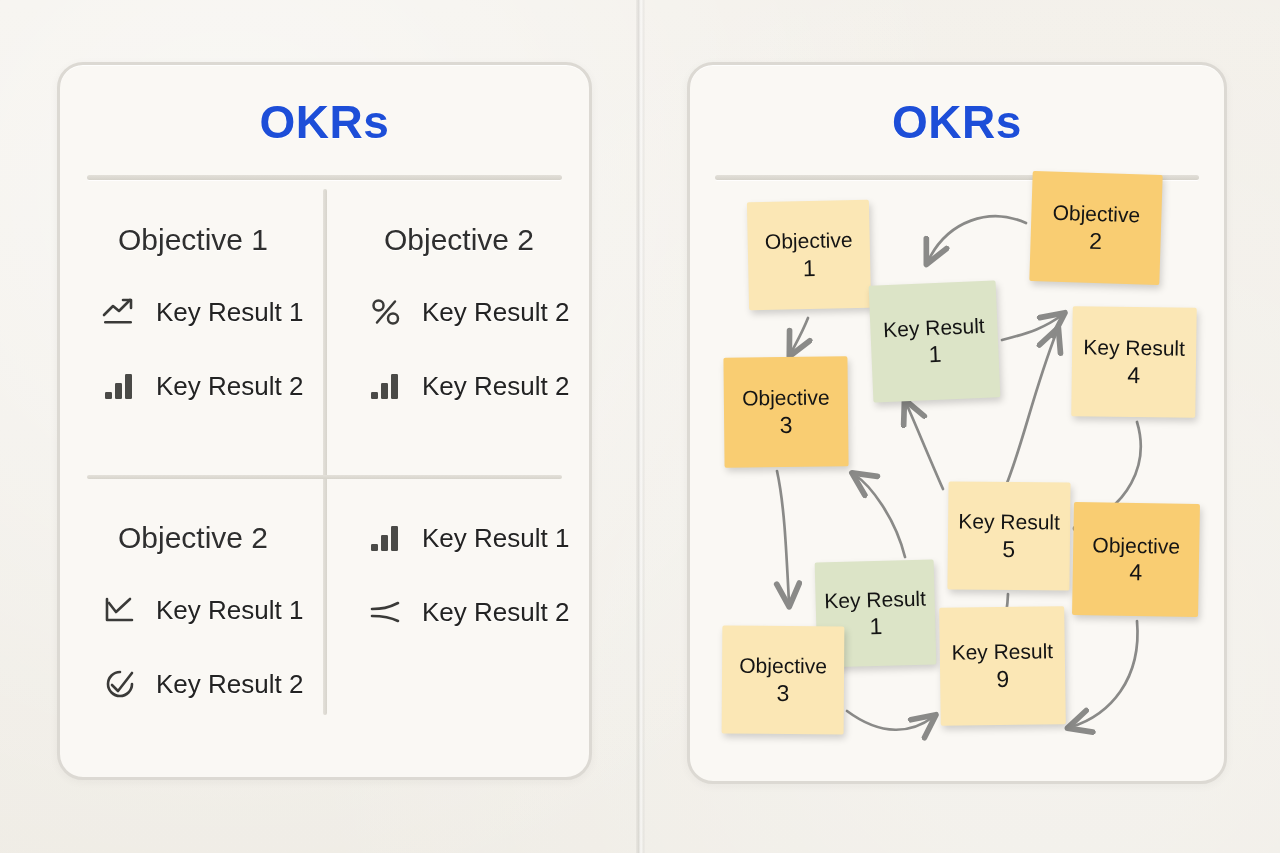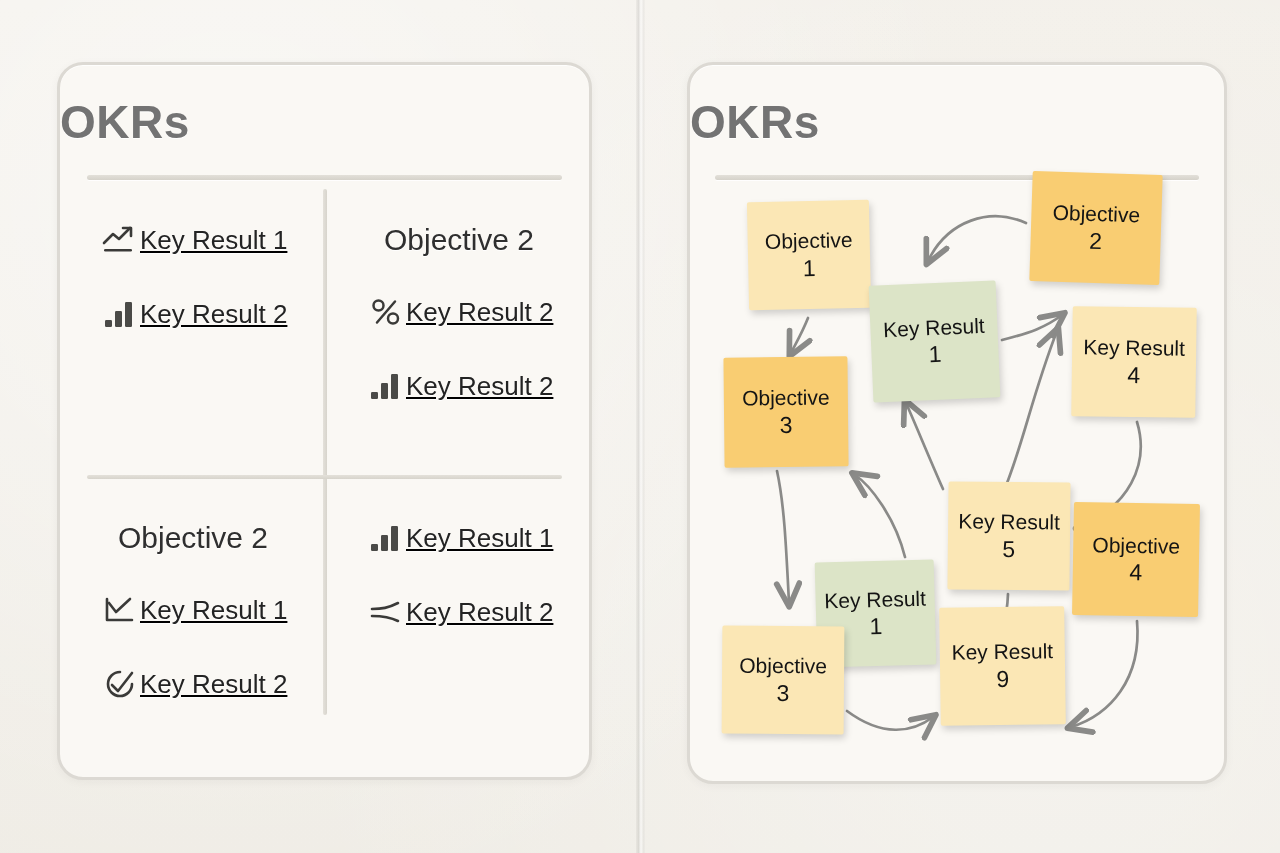--- a/index.html
+++ b/index.html
@@ -49,24 +49,25 @@
     box-shadow: 0 2px 10px rgba(0,0,0,0.045), inset 0 1px 0 rgba(255,255,255,0.8);
     box-sizing: border-box;
   }
   #panel-left  { left: 57px;  top: 62px; width: 535px; height: 718px; }
   #panel-right { left: 687px; top: 62px; width: 540px; height: 722px; }
 
   .panel-title {
     position: absolute;
     left: 0; right: 0;
     top: 30px;
+    text-align: center;
     font-size: 46px;
     font-weight: 700;
     letter-spacing: 0.5px;
-    color: #737373;
+    color: #1d4ed8;
     text-shadow: 0 1px 0 rgba(255,255,255,0.9);
   }
 
   .title-rule {
     position: absolute;
     height: 5px;
     border-radius: 3px;
     background: linear-gradient(180deg, #e3e0d9, #d5d2ca);
     box-shadow: 0 1px 0 rgba(255,255,255,0.85);
   }
@@ -114,23 +115,23 @@
     font-size: 30px;
     font-weight: 400;
     color: #2f2f2f;
     margin-bottom: 38px;
     text-shadow: 0 1px 0 rgba(255,255,255,0.85);
   }
 
   .kr-row {
     display: flex;
     align-items: center;
+    gap: 16px;
     padding-left: 38px;
     margin-bottom: 40px;
-    text-decoration: underline;
   }
   .kr-icon {
     width: 40px;
     height: 34px;
     flex: 0 0 40px;
     display: flex;
     align-items: center;
     justify-content: center;
   }
   .kr-icon svg { display: block; }
@@ -180,20 +181,21 @@
 
 <div class="panel" id="panel-left">
   <div class="panel-title">OKRs</div>
   <div class="title-rule" id="left-title-rule"></div>
 
   <div id="quad-grid">
     <div id="quad-v-divider"></div>
     <div id="quad-h-divider"></div>
 
     <div class="quadrant" id="quad-0">
+      <div class="quad-heading">Objective 1</div>
       <div class="kr-row">
         <span class="kr-icon">
           <svg width="38" height="30" viewBox="0 0 38 30">
               <g fill="none" stroke="#3a3a38" stroke-width="2.6" stroke-linecap="round" stroke-linejoin="round">
                 <polyline points="3,18 12,9 18,14 29,3"></polyline>
                 <polyline points="22,3 30,3 30,11"></polyline>
               </g>
               <rect x="3" y="24" width="28" height="2.6" rx="1.3" fill="#3a3a38"></rect>
             </svg>
         </span>

